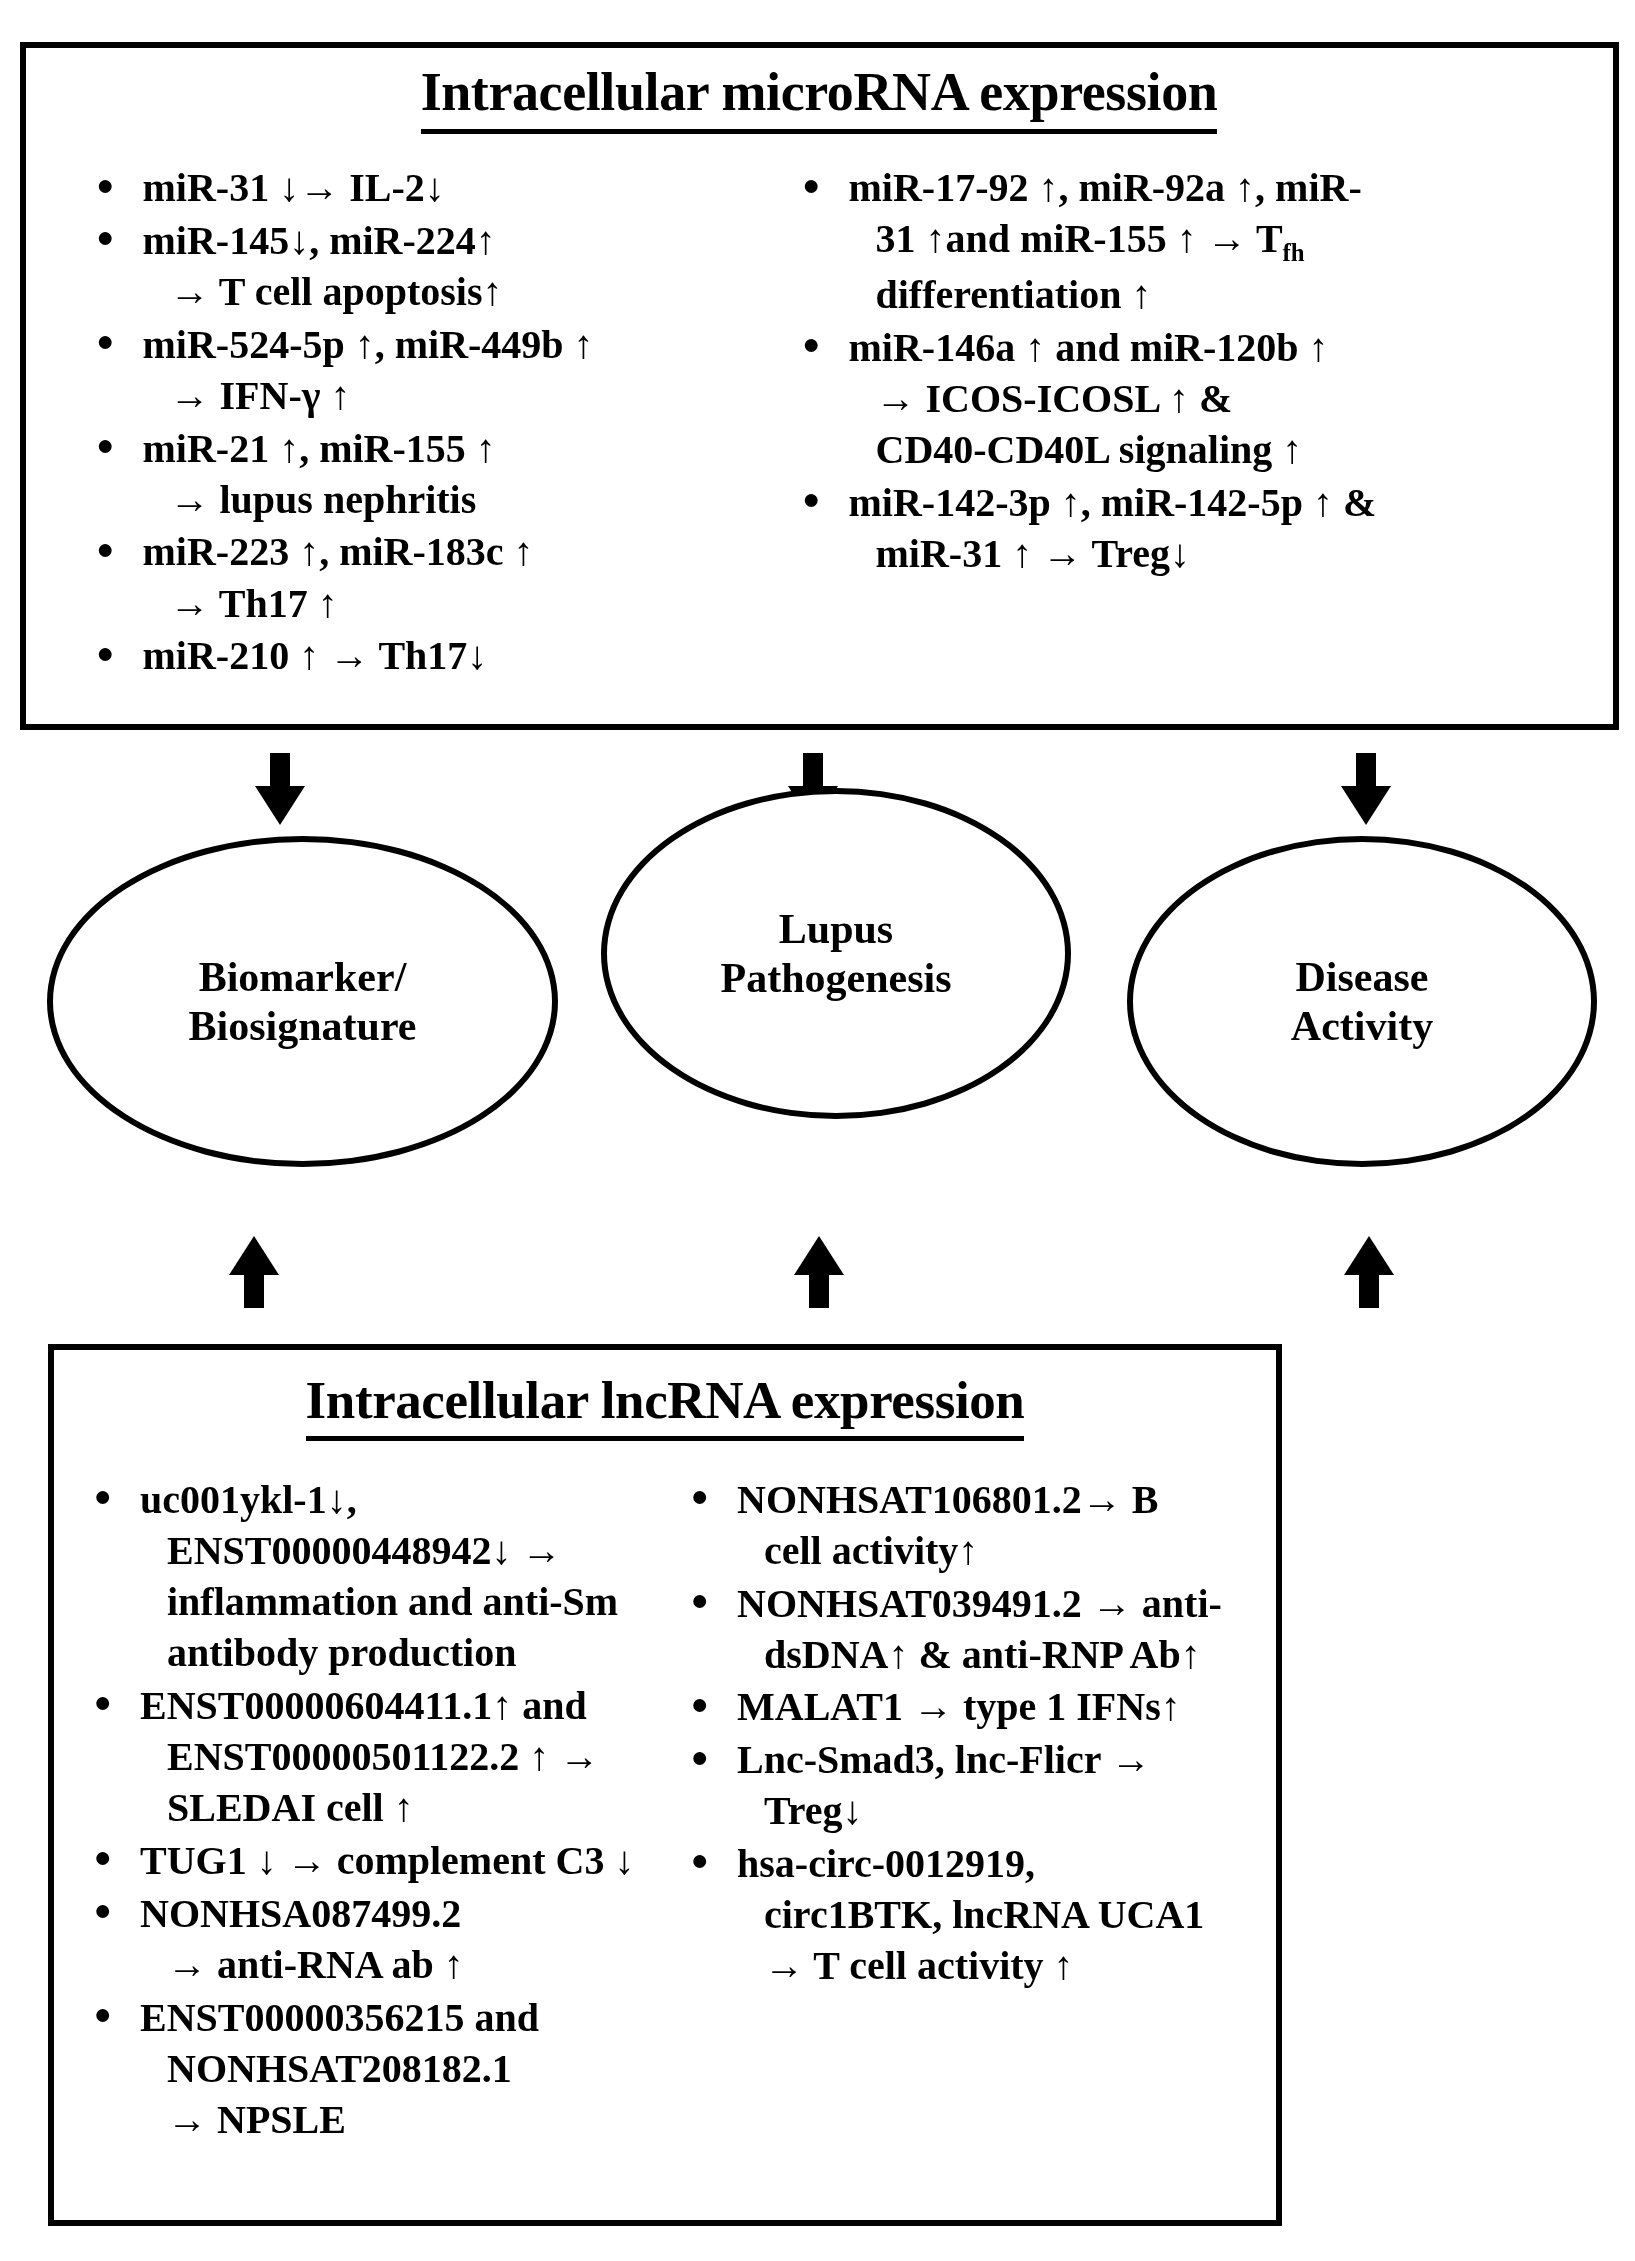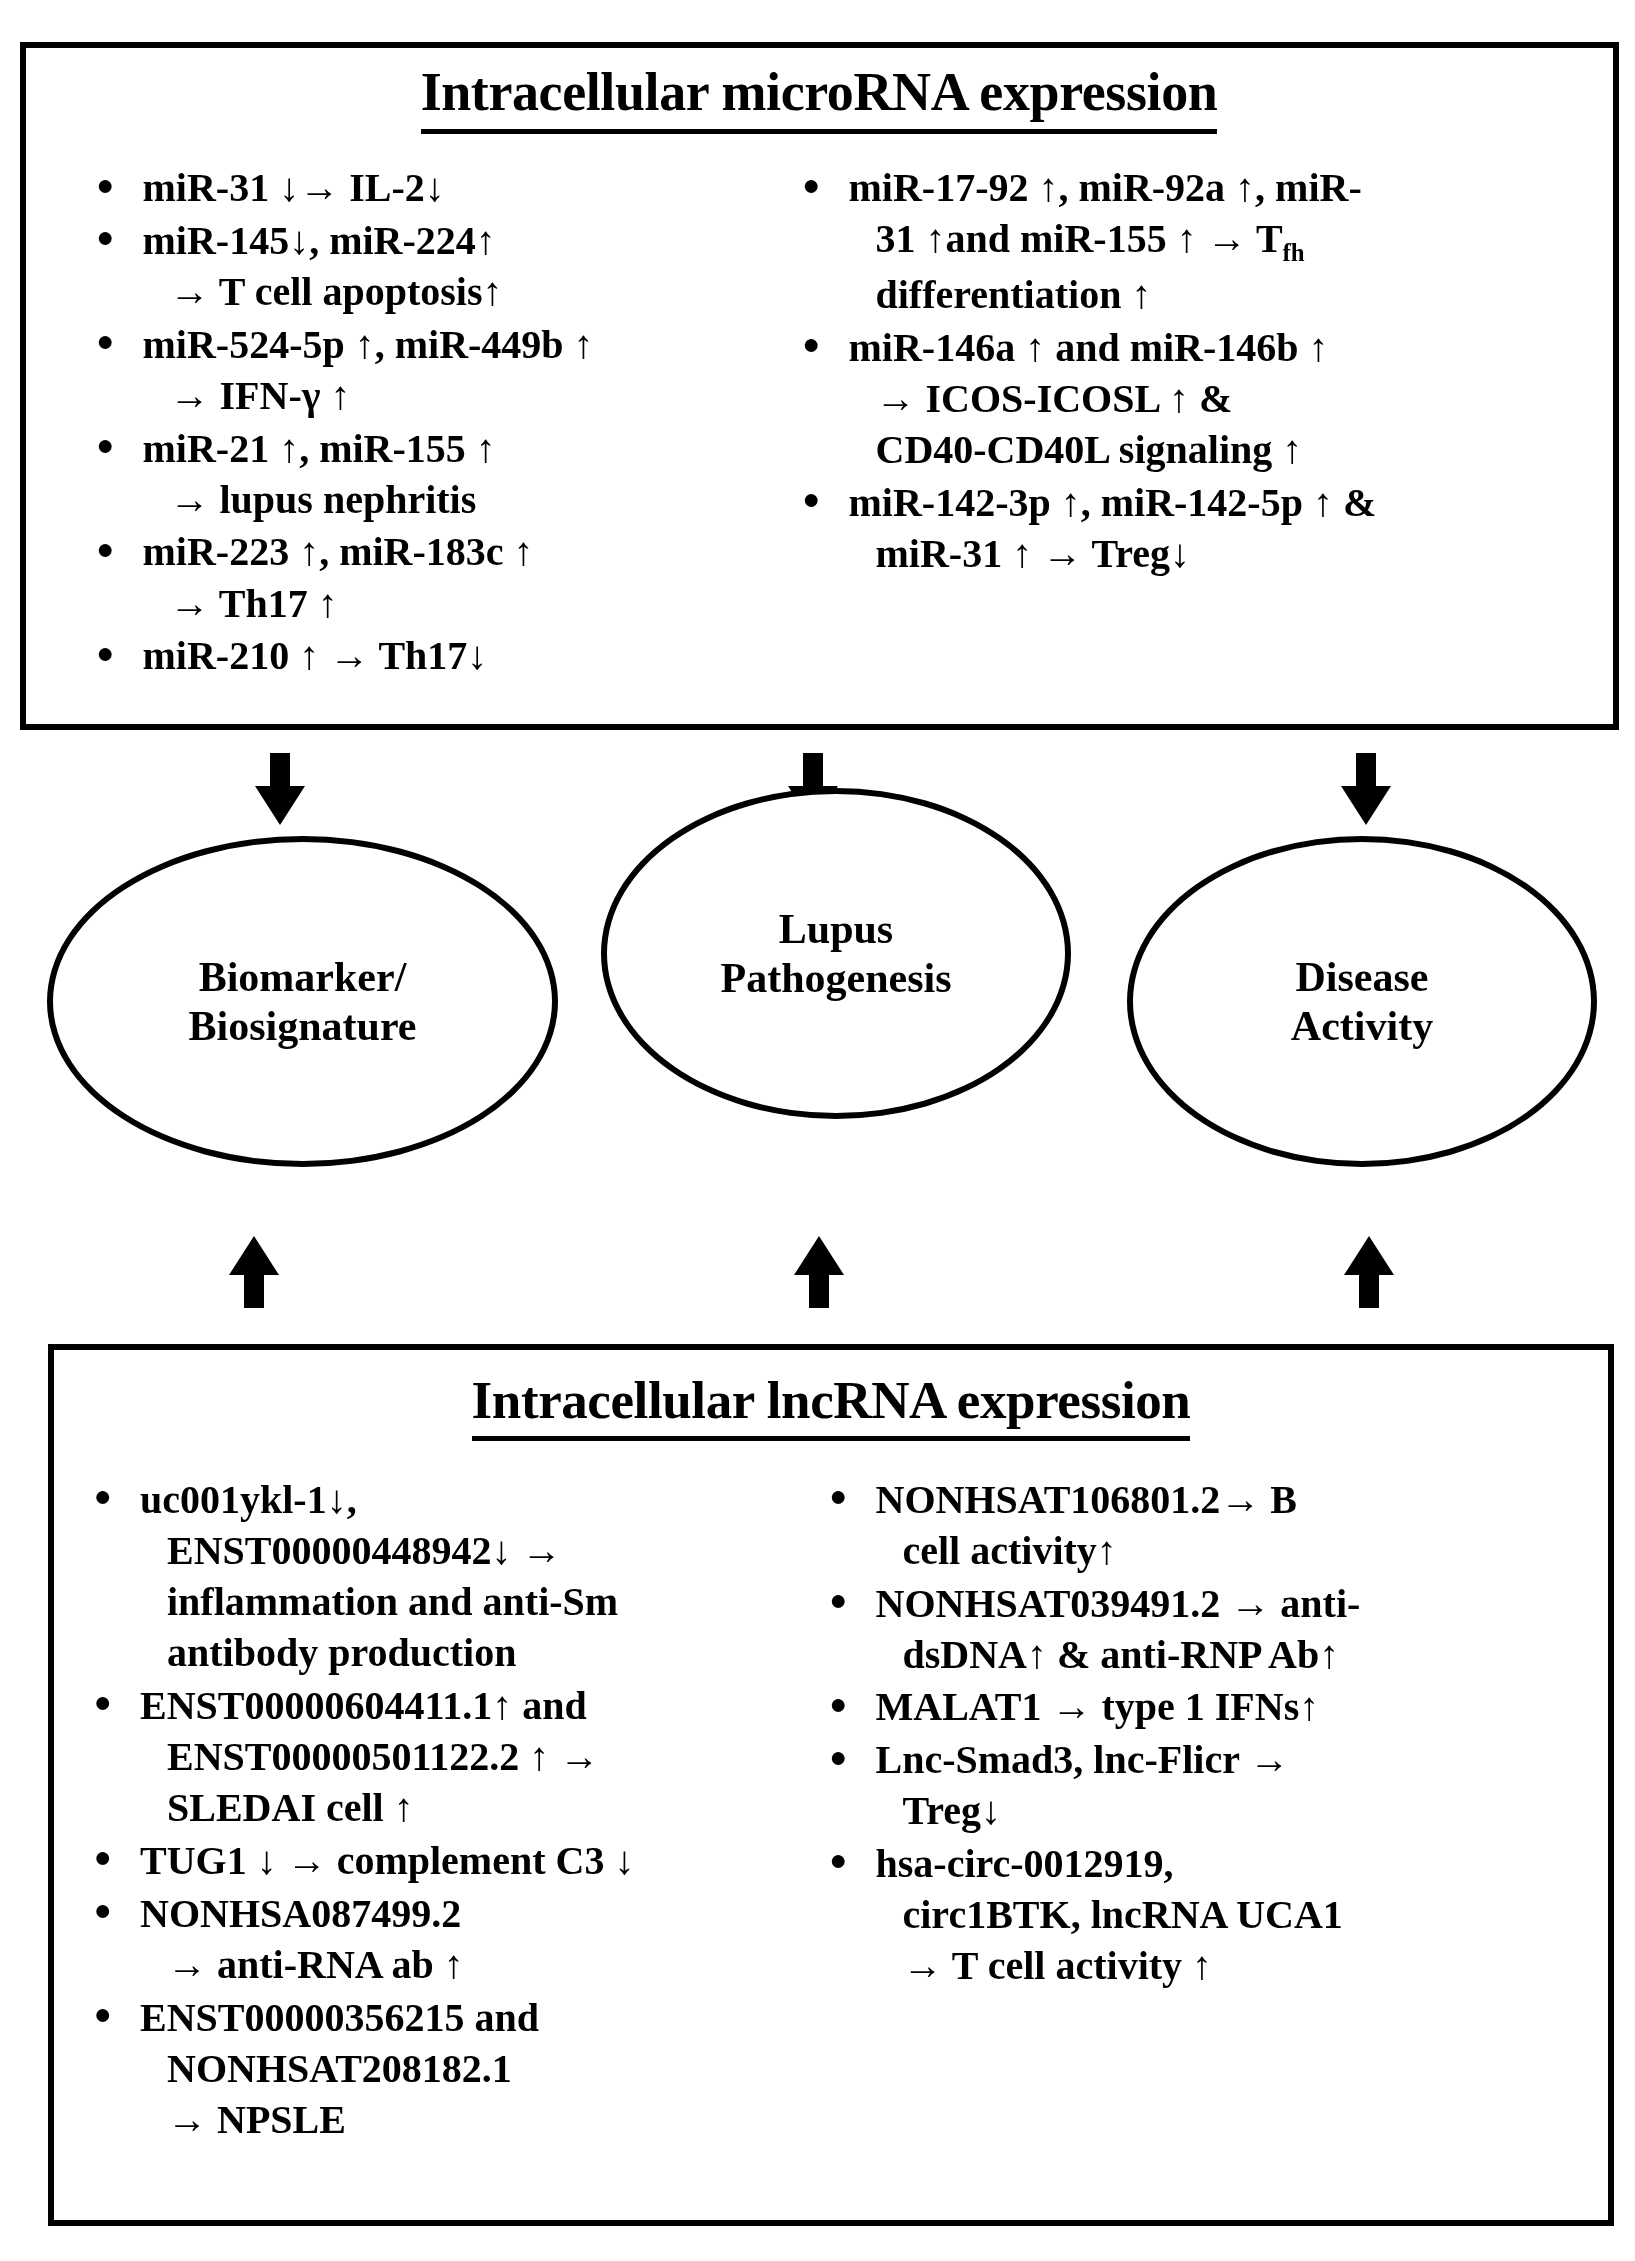--- a/index.html
+++ b/index.html
@@ -25,21 +25,21 @@
   }
   #microrna-panel {
     left: 19.5px;
     top: 42px;
     width: 1599px;
     height: 688px;
   }
   #lncrna-panel {
     left: 48px;
     top: 1344px;
-    width: 1566px;
+    width: 1234px;
     height: 882px;
   }
 
   .panel-title {
     text-align: center;
     font-weight: bold;
     font-size: 54px;
     line-height: 1.02;
     letter-spacing: -0.4px;
     margin-top: 16.5px;
@@ -155,21 +155,21 @@
           <li><span style="display: inline;">miR-145↓, miR-224↑</span><span class="cont">→ T cell apoptosis↑</span></li>
           <li><span style="display: inline;">miR-524-5p ↑, miR-449b ↑</span><span class="cont">→ IFN-γ ↑</span></li>
           <li><span style="display: inline;">miR-21 ↑, miR-155 ↑</span><span class="cont">→ lupus  nephritis</span></li>
           <li><span style="display: inline;">miR-223 ↑, miR-183c ↑</span><span class="cont">→ Th17 ↑</span></li>
           <li><span style="display: inline;">miR-210 ↑ → Th17↓</span></li>
         </ul>
     </div>
     <div class="col col-right">
       <ul class="bullets" id="mirna-right-list">
           <li><span style="display: inline;">miR-17-92 ↑, miR-92a ↑, miR-</span><span class="cont">31 ↑and miR-155 ↑ → T<sub>fh</sub></span><span class="cont">differentiation  ↑</span></li>
-          <li><span style="display: inline;">miR-146a ↑ and miR-146b ↑</span><span class="cont">→ ICOS-ICOSL ↑ &amp;</span><span class="cont">CD40-CD40L signaling  ↑</span></li>
+          <li><span style="display: inline;">miR-146a ↑ and miR-120b ↑</span><span class="cont">→ ICOS-ICOSL ↑ &amp;</span><span class="cont">CD40-CD40L signaling  ↑</span></li>
           <li><span style="display: inline;">miR-142-3p ↑, miR-142-5p ↑ &amp;</span><span class="cont">miR-31 ↑  →  Treg↓</span></li>
         </ul>
     </div>
   </div>
 </div>
 
 <div class="arrow down" id="arrow-down-1">
   <div class="shaft"></div>
   <div class="head"></div>
 </div>

